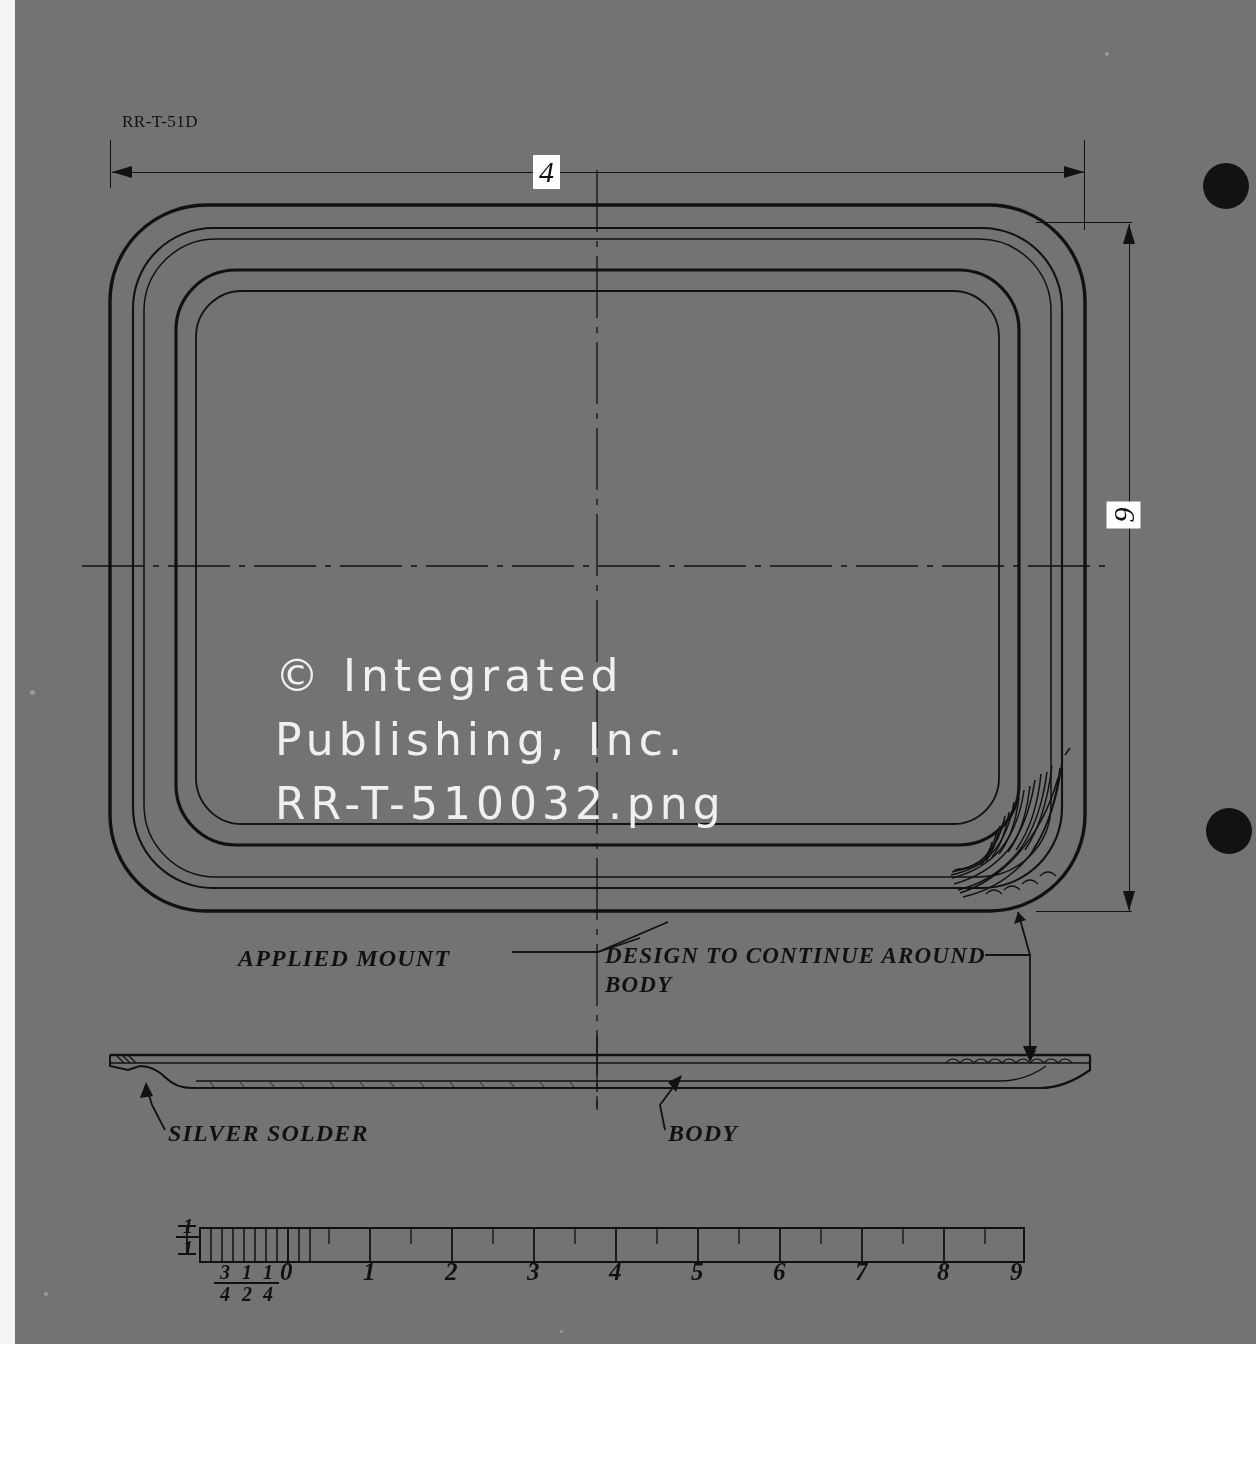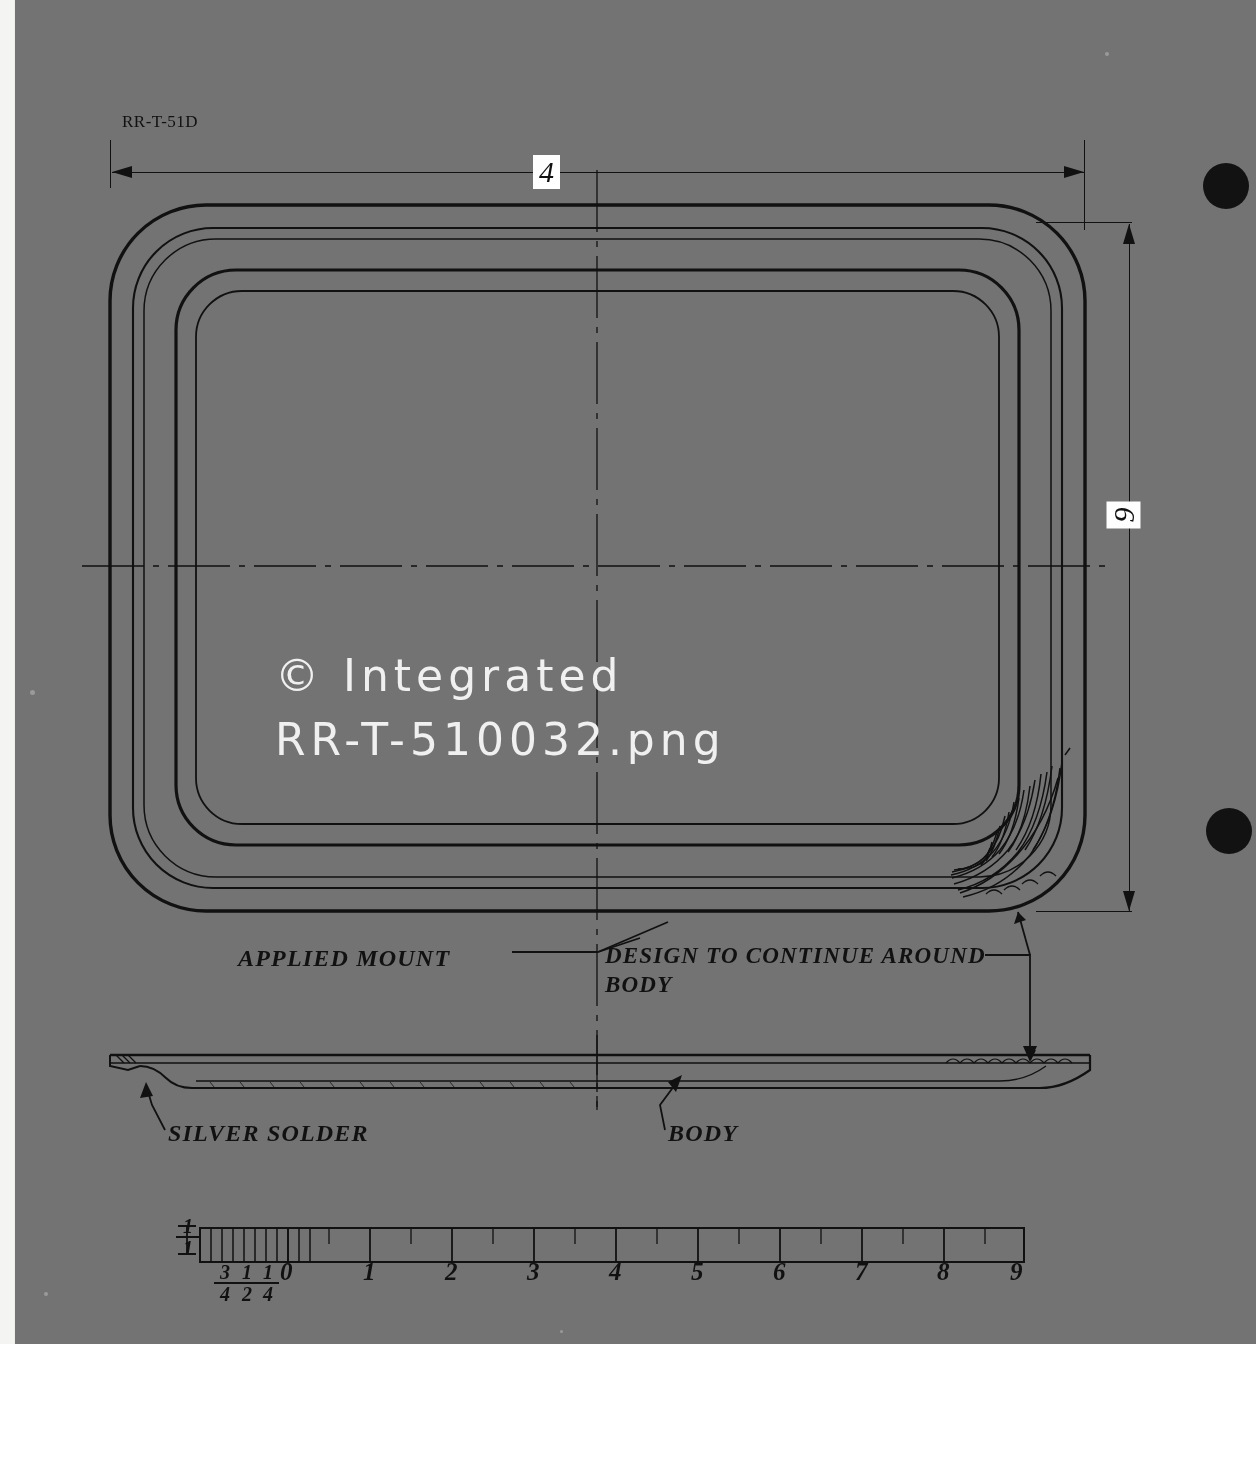--- a/index.html
+++ b/index.html
@@ -399,16 +399,17 @@
   <div class="scale-num" style="left:691px; top:1258px;">5</div>
   <div class="scale-num" style="left:773px; top:1258px;">6</div>
   <div class="scale-num" style="left:855px; top:1258px;">7</div>
   <div class="scale-num" style="left:937px; top:1258px;">8</div>
   <div class="scale-num" style="left:1010px; top:1258px;">9</div>
 
   <div class="page-number">32</div>
 
   <div class="watermark">
     <div>© Integrated</div>
+    <div>Publishing, Inc.</div>
     <div>RR-T-510032.png</div>
   </div>
 
 </div>
 
 </body></html>

